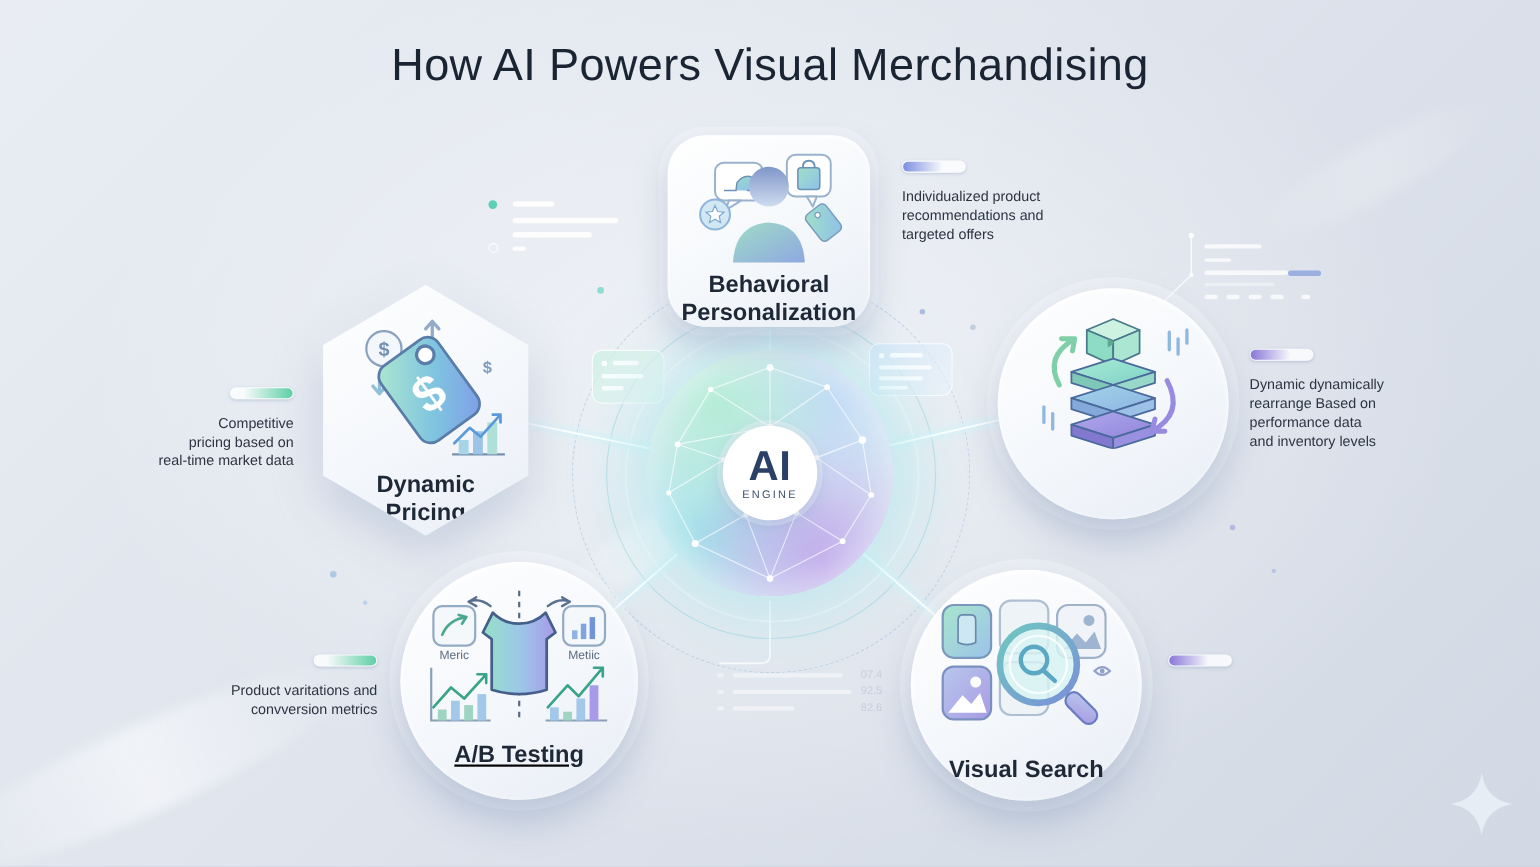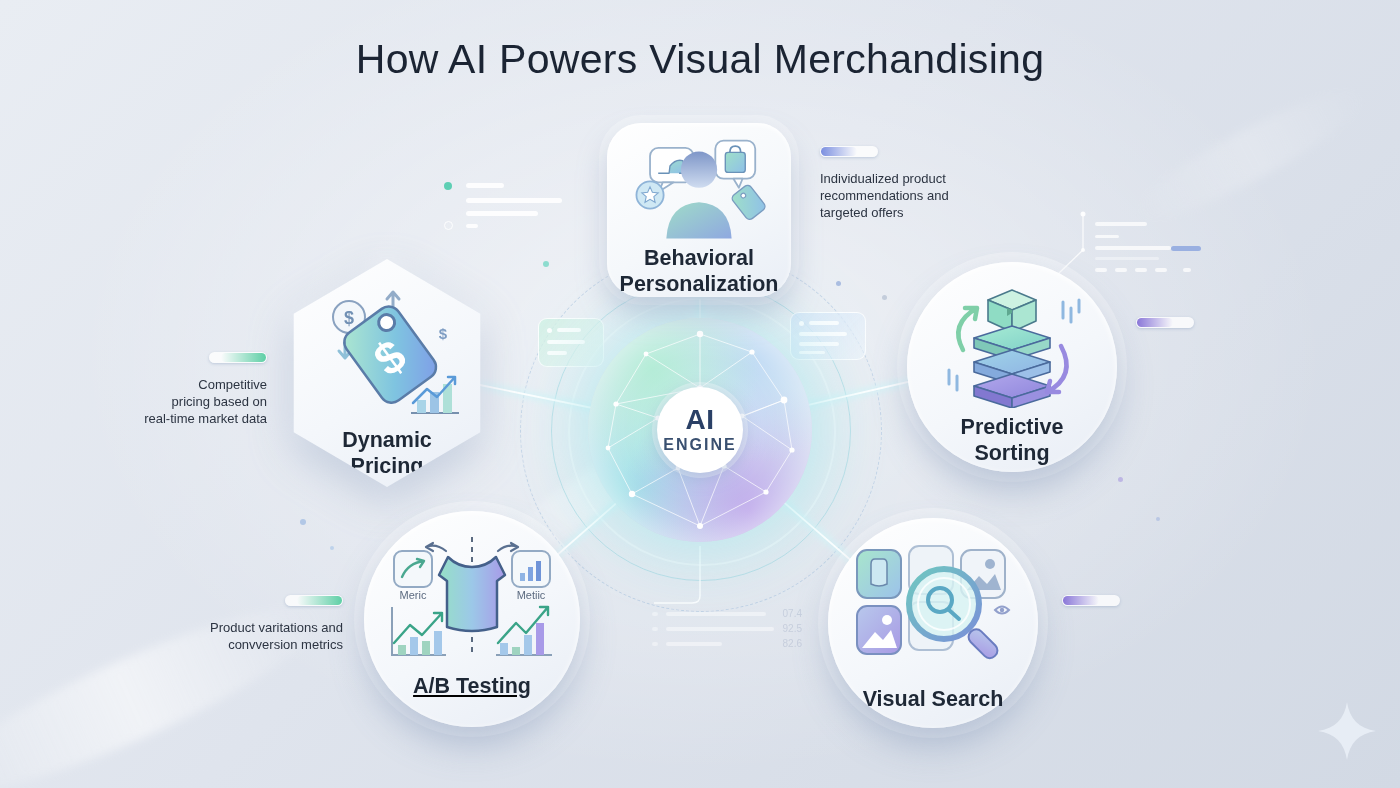--- a/index.html
+++ b/index.html
@@ -25,22 +25,22 @@
     background:
       radial-gradient(circle at 28% 22%,rgba(175,236,212,.95) 0%,rgba(175,236,212,0) 46%),
       radial-gradient(circle at 76% 18%,rgba(185,214,244,.9) 0%,rgba(185,214,244,0) 42%),
       radial-gradient(circle at 72% 86%,rgba(188,164,234,.95) 0%,rgba(188,164,234,0) 52%),
       radial-gradient(circle at 22% 76%,rgba(150,224,230,.9) 0%,rgba(150,224,230,0) 48%),
       radial-gradient(circle at 50% 50%,#f3fafc 0%,#d4e7f1 62%,#c2d3ea 100%);
     box-shadow:0 0 70px 12px rgba(165,230,235,.75), inset 0 0 46px rgba(255,255,255,.65);}
   .hub-core{left:657px;top:387px;width:86px;height:86px;border-radius:50%;background:#ffffff;z-index:4;
     box-shadow:0 4px 18px rgba(120,150,190,.45),0 0 0 5px rgba(255,255,255,.35);
     display:flex;flex-direction:column;align-items:center;justify-content:center;}
-  .hub-title{font-size:28px;font-weight:800;color:#2a4066;line-height:1;letter-spacing:.5px;}
-  .hub-sub{font-size:16px;font-weight:700;color:#3a5070;letter-spacing:2px;margin-top:2px;}
+  .hub-title{font-size:38px;font-weight:800;color:#2a4066;line-height:1;letter-spacing:.5px;}
+  .hub-sub{font-size:10px;font-weight:400;color:#3a5070;letter-spacing:2px;margin-top:2px;}
   
   .card-rect{left:607px;top:123px;width:184px;height:174px;border-radius:34px;z-index:4;
     background:linear-gradient(150deg,#ffffff 0%,#f5f8fb 55%,#e9eef6 100%);
     box-shadow:0 16px 30px rgba(125,145,180,.40),0 0 0 8px rgba(255,255,255,.30),inset 0 2px 5px rgba(255,255,255,.95);
     display:flex;flex-direction:column;align-items:center;}
   .card-circle{border-radius:50%;z-index:4;
     background:linear-gradient(150deg,#ffffff 0%,#f4f7fb 55%,#e8edf5 100%);
     box-shadow:0 18px 34px rgba(122,142,178,.42),0 0 0 10px rgba(255,255,255,.30),inset 0 2px 6px rgba(255,255,255,.95);
     display:flex;flex-direction:column;align-items:center;}
   .hex-wrap{left:281px;top:259px;width:212px;height:228px;z-index:4;
@@ -329,22 +329,20 @@
       <path d="M124 58 Q140 88 110 104 M110 104 L122 104 M110 104 L113 93" fill="none" stroke="#988ae0" stroke-width="4.5" stroke-linecap="round" stroke-linejoin="round"></path>
 
       <g stroke="#8fb8e0" stroke-width="3" stroke-linecap="round">
         <line x1="126" y1="14" x2="126" y2="30"></line>
           <line x1="134" y1="20" x2="134" y2="34"></line>
           <line x1="142" y1="12" x2="142" y2="24"></line>
         <line x1="12" y1="82" x2="12" y2="96"></line>
           <line x1="20" y1="88" x2="20" y2="102"></line>
       </g>
     </svg>
-    <div class="node-label" style="margin-top:6px;">Predictive
-Sorting</div>
   </div>
 
   <div class="abs card-circle" style="left:364px;top:511px;width:216px;height:216px;text-decoration:underline;">
     <svg width="176" height="130" viewBox="0 0 176 130" style="margin-top:24px;">
       <defs>
         <linearGradient id="shirtgrad" x1="0" y1="0" x2="1" y2="0">
           <stop offset="0" stop-color="#96e0c6"></stop>
             <stop offset=".5" stop-color="#9cc8e8"></stop>
             <stop offset="1" stop-color="#a89ae8"></stop>
         </linearGradient>
@@ -441,20 +439,24 @@
       </span>
     <span class="desc-text">Competitive
 pricing based on
 real-time market data</span>
   </div>
 
   <div class="abs desc" style="left:1136px;top:317px;width:180px;">
     <span class="pill" style="--accent: #8a77d8;">
         <i></i>
       </span>
+    <span class="desc-text">Dynamic dynamically
+rearrange Based on
+performance data
+and inventory levels</span>
   </div>
 
   <div class="abs desc right-align" style="left:168px;top:595px;width:175px;">
     <span class="pill rev" style="--accent: #5ecfa6;">
         <i></i>
       </span>
     <span class="desc-text">Product varitations and
 convversion metrics</span>
   </div>
 

